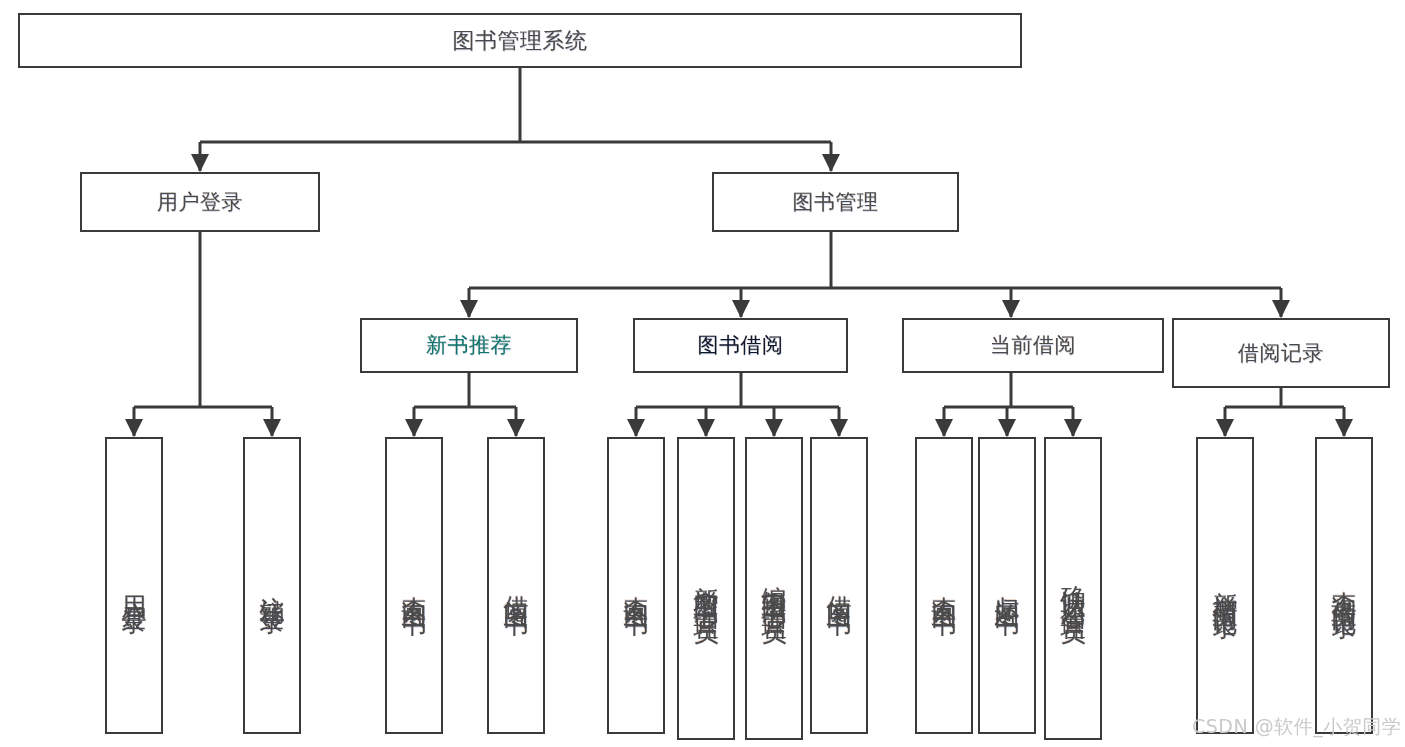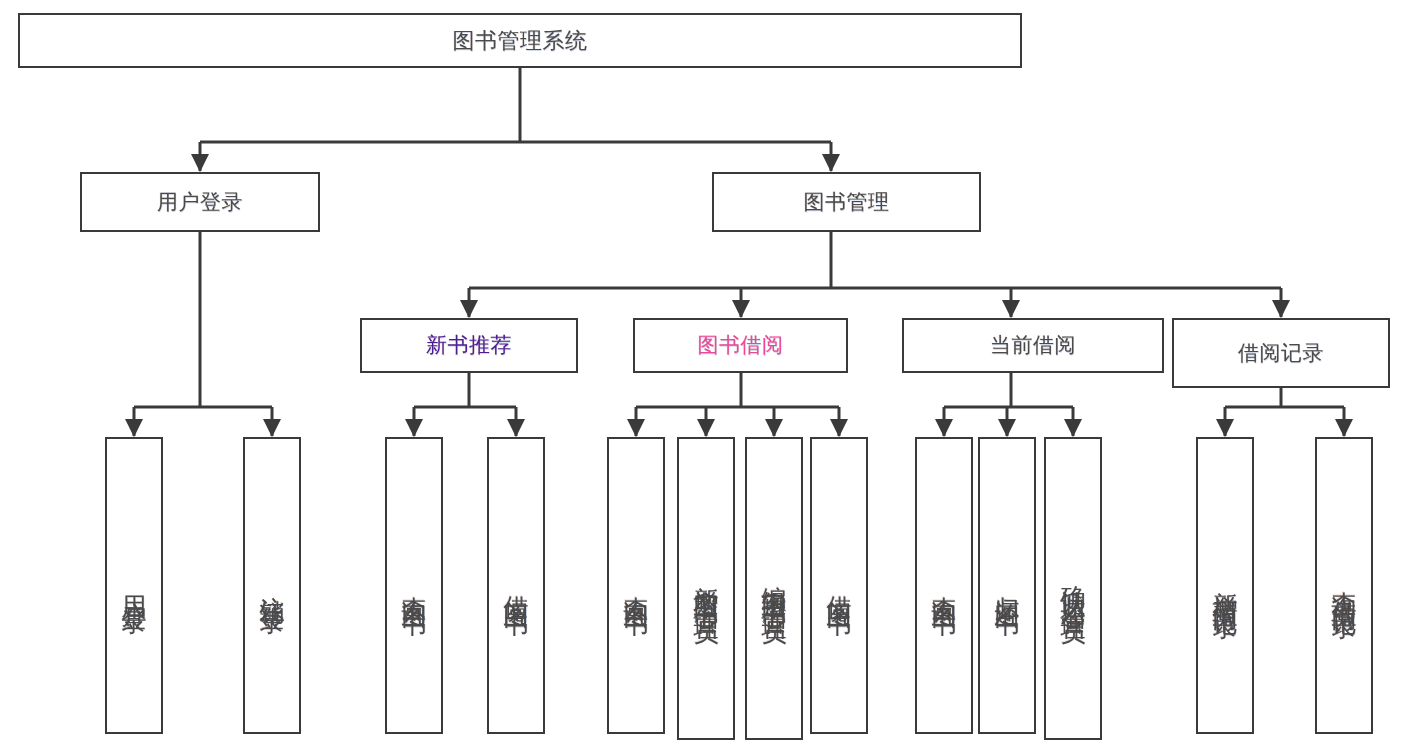--- a/index.html
+++ b/index.html
@@ -114,27 +114,27 @@
       </g>
   </svg>
 
   <div id="node-layer">
       <div class="node horizontal root" style="left: 18px; top: 13px; width: 1004px; height: 55px; border-color: rgb(58, 58, 58); color: rgb(74, 74, 74);">
         <span class="label">图书管理系统</span>
       </div>
       <div class="node horizontal" style="left: 80px; top: 172px; width: 240px; height: 60px; border-color: rgb(58, 58, 58); color: rgb(74, 74, 74);">
         <span class="label">用户登录</span>
       </div>
-      <div class="node horizontal" style="left: 712px; top: 172px; width: 269px; height: 60px; border-color: rgb(58, 58, 58); color: rgb(74, 74, 74);">
+      <div class="node horizontal" style="left: 712px; top: 172px; width: 247px; height: 60px; border-color: rgb(58, 58, 58); color: rgb(74, 74, 74);">
         <span class="label">图书管理</span>
       </div>
-      <div class="node horizontal" style="left: 360px; top: 318px; width: 218px; height: 55px; border-color: rgb(58, 58, 58); color: #4c1d95;">
+      <div class="node horizontal" style="left: 360px; top: 318px; width: 218px; height: 55px; border-color: rgb(58, 58, 58); color: #0f766e;">
         <span class="label">新书推荐</span>
       </div>
-      <div class="node horizontal" style="left: 633px; top: 318px; width: 215px; height: 55px; border-color: rgb(58, 58, 58); color: #ec4899;">
+      <div class="node horizontal" style="left: 633px; top: 318px; width: 215px; height: 55px; border-color: rgb(58, 58, 58); color: #0f172a;">
         <span class="label">图书借阅</span>
       </div>
       <div class="node horizontal" style="left: 902px; top: 318px; width: 262px; height: 55px; border-color: rgb(58, 58, 58); color: rgb(74, 74, 74);">
         <span class="label">当前借阅</span>
       </div>
       <div class="node horizontal" style="left: 1172px; top: 318px; width: 218px; height: 70px; border-color: rgb(58, 58, 58); color: rgb(74, 74, 74);">
         <span class="label">借阅记录</span>
       </div>
       <div class="node vertical" style="left: 105px; top: 437px; width: 58px; height: 297px; border-color: rgb(58, 58, 58); color: rgb(74, 74, 74);">
         <span class="label">用户登录</span>
@@ -170,13 +170,14 @@
         <span class="label">确认归还（管理员）</span>
       </div>
       <div class="node vertical" style="left: 1196px; top: 437px; width: 58px; height: 297px; border-color: rgb(58, 58, 58); color: rgb(74, 74, 74);">
         <span class="label">新增借阅记录</span>
       </div>
       <div class="node vertical" style="left: 1315px; top: 437px; width: 58px; height: 297px; border-color: rgb(58, 58, 58); color: rgb(74, 74, 74);">
         <span class="label">查询借阅记录</span>
       </div>
     </div>
 
+  <div class="watermark" style="left: 1192px; top: 714px; color: rgb(201, 201, 201);">CSDN @软件_小贺同学</div>
 </div>
 
 </body></html>

